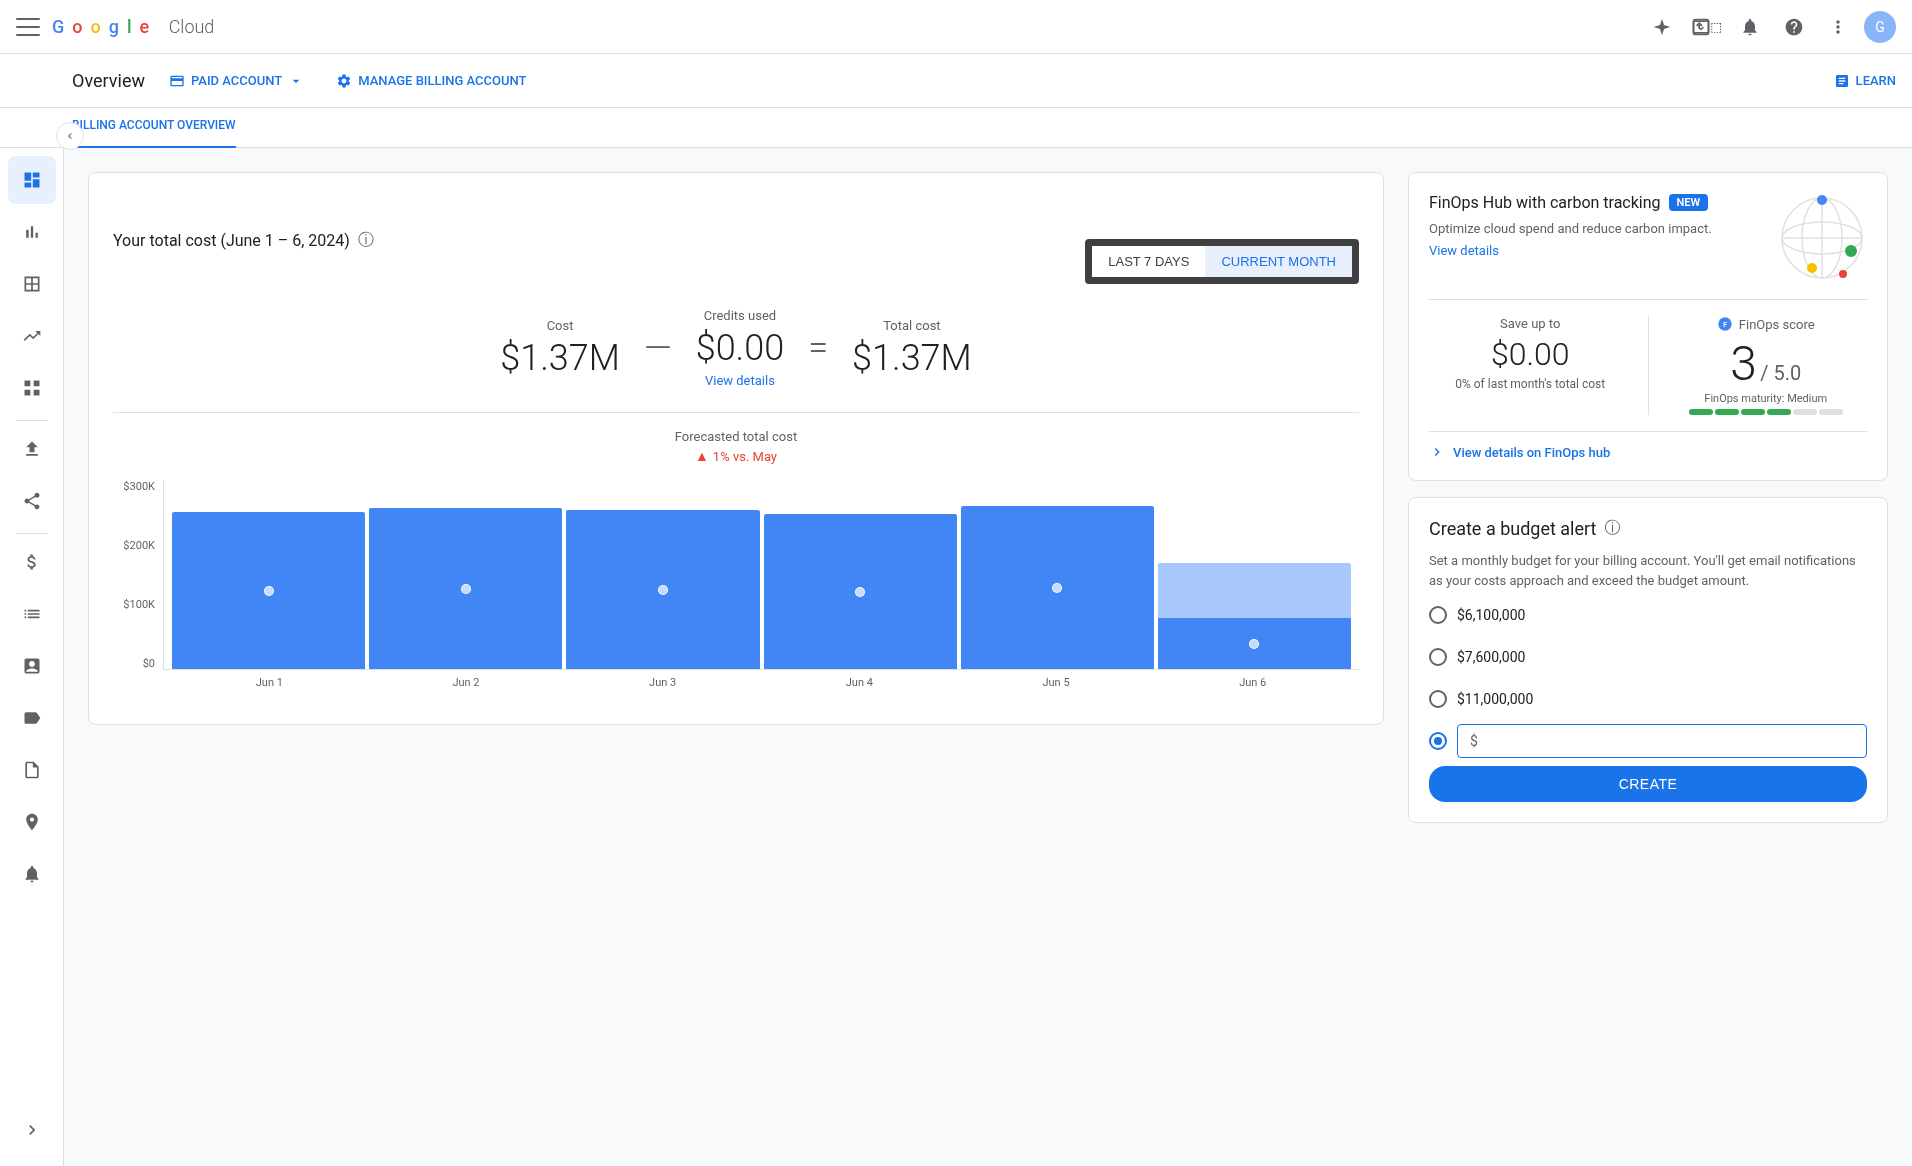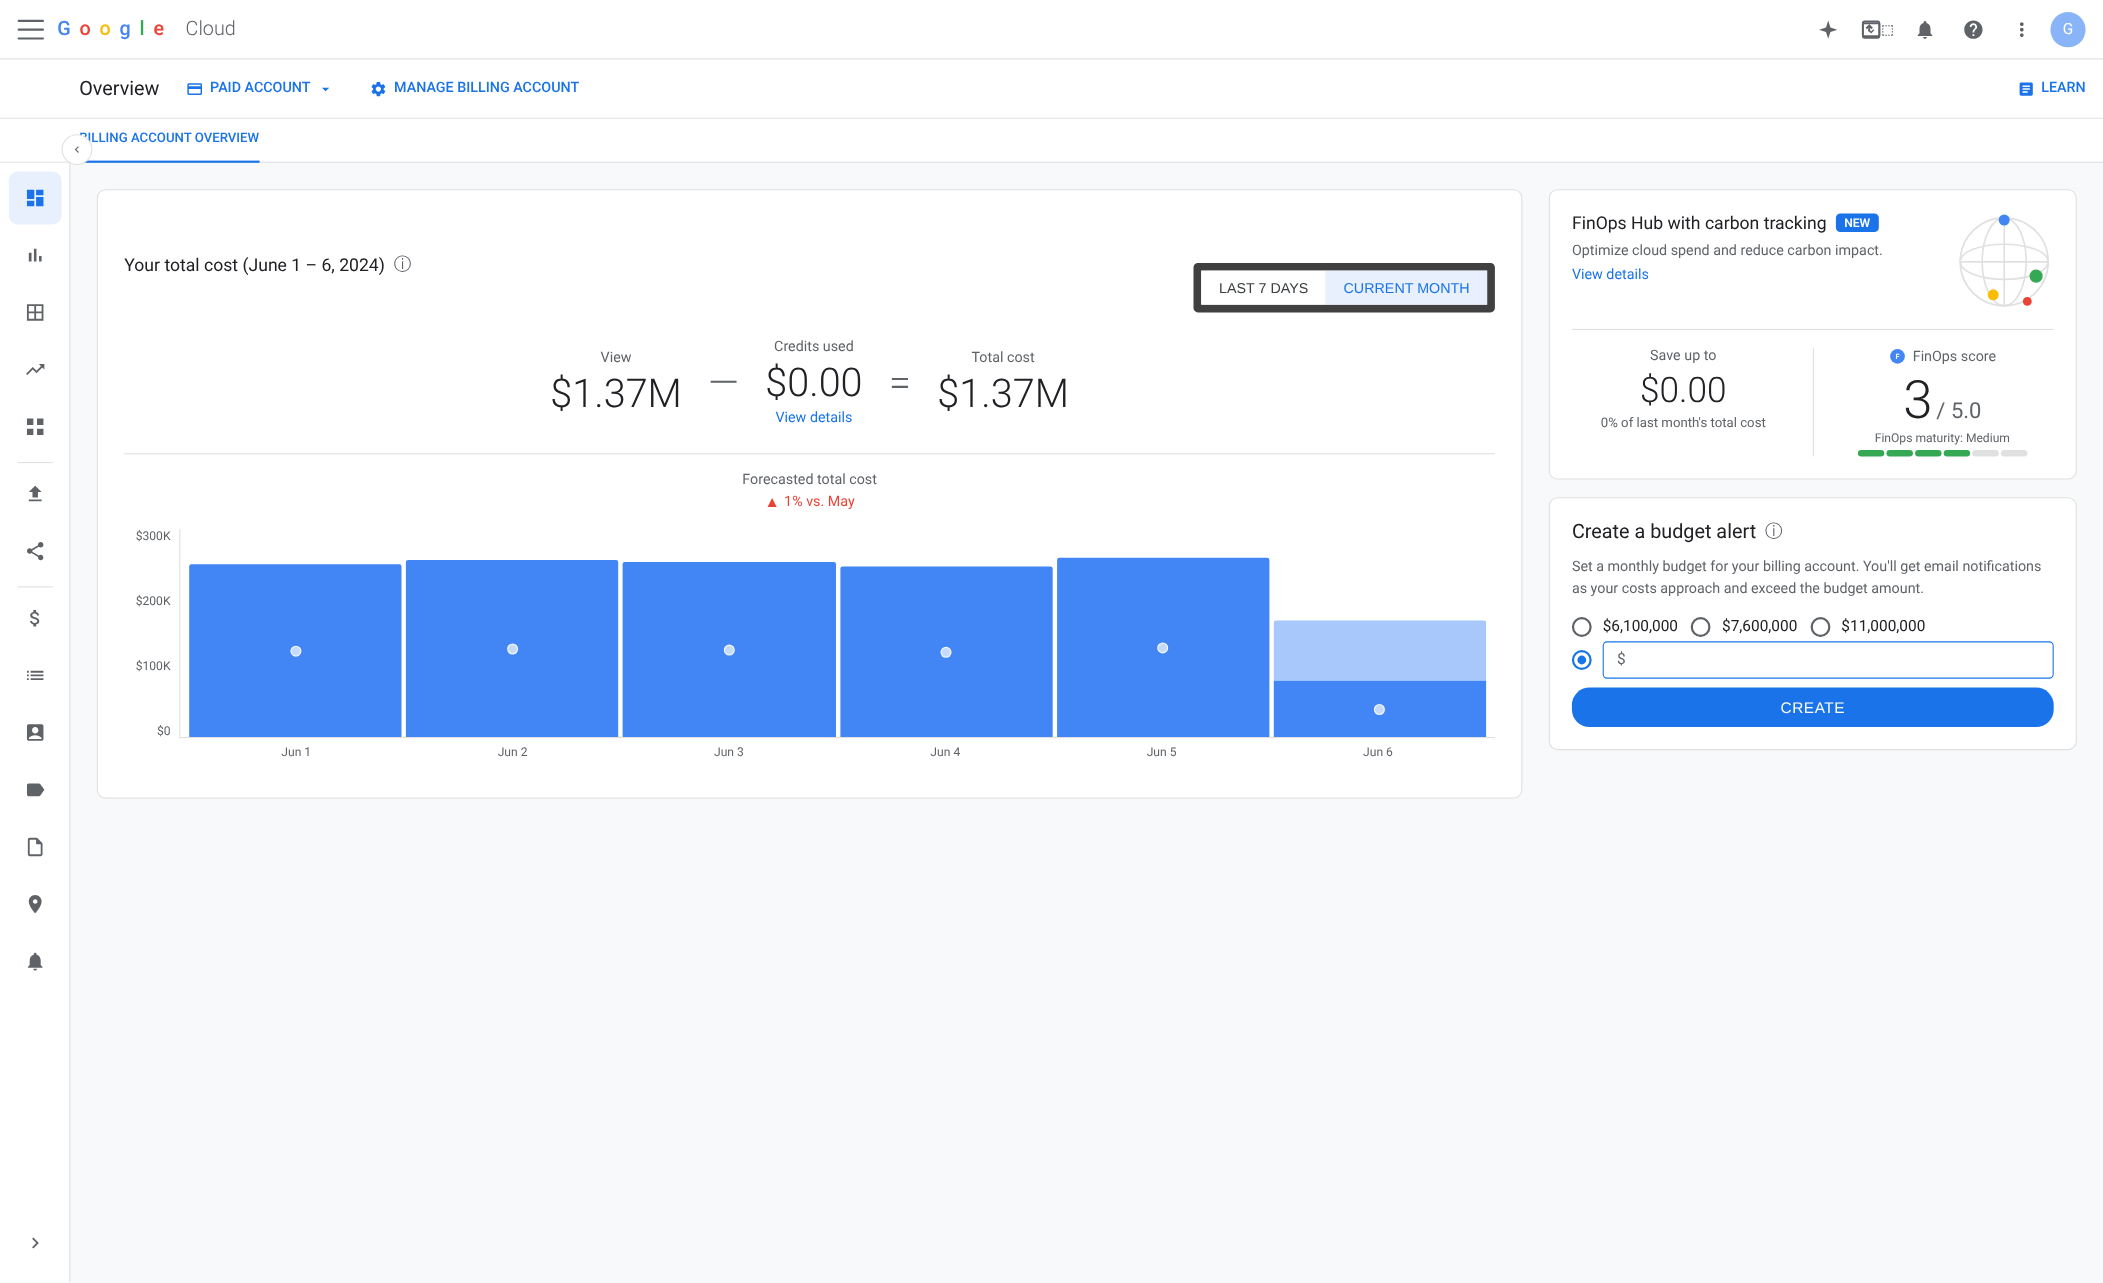--- a/index.html
+++ b/index.html
@@ -124,21 +124,21 @@
     .maturity-bar { display: flex; gap: 2px; margin-top: 4px; }
     .maturity-seg { height: 6px; width: 24px; border-radius: 3px; }
     .maturity-filled { background: #34a853; }
     .maturity-empty { background: #e0e0e0; }
     .finops-view-link { display: flex; align-items: center; gap: 8px; color: #1a73e8; font-size: 13px; cursor: pointer; margin-top: 16px; font-weight: 500; padding-top: 12px; border-top: 1px solid #e0e0e0; }
 
     
     .budget-card { background: #fff; border: 1px solid #e0e0e0; border-radius: 8px; padding: 20px; }
     .budget-title { font-size: 18px; color: #202124; font-weight: 400; display: flex; align-items: center; gap: 8px; margin-bottom: 12px; }
     .budget-desc { font-size: 13px; color: #5f6368; line-height: 1.5; margin-bottom: 16px; }
-    .budget-options { display: flex; flex-direction: row; gap: 12px; margin-bottom: 4px; }
+    .budget-options { display: flex; flex-direction: column; gap: 24px; margin-bottom: 16px; }
     .budget-option { display: flex; align-items: center; gap: 10px; }
     .radio-btn { width: 18px; height: 18px; border-radius: 50%; border: 2px solid #5f6368; background: #fff; flex-shrink: 0; cursor: pointer; display: flex; align-items: center; justify-content: center; }
     .radio-btn.selected { border-color: #1a73e8; }
     .radio-btn.selected::after { content: ''; width: 8px; height: 8px; border-radius: 50%; background: #1a73e8; }
     .radio-label { font-size: 14px; color: #202124; }
     .budget-custom-row { display: flex; align-items: center; gap: 10px; }
     .budget-input-wrap { flex: 1; border: 1px solid #1a73e8; border-radius: 4px; display: flex; align-items: center; padding: 8px 12px; }
     .budget-input-wrap input { flex: 1; border: none; outline: none; font-size: 14px; color: #202124; }
     .budget-currency { font-size: 14px; color: #5f6368; margin-right: 4px; }
     .create-btn { background: #1a73e8; color: #fff; border: none; border-radius: 16px; padding: 10px 24px; font-size: 14px; font-weight: 500; cursor: pointer; width: 100%; margin-top: 8px; letter-spacing: 0.5px; }
@@ -335,21 +335,21 @@
             <span class="help-icon">ⓘ</span>
           </div>
           <div class="date-toggle">
             <button class="date-btn">LAST 7 DAYS</button>
             <button class="date-btn active">CURRENT MONTH</button>
           </div>
         </div>
 
         <div class="cost-metrics">
           <div class="cost-metric">
-            <div class="cost-metric-label">View</div>
+            <div class="cost-metric-label">Cost</div>
             <div class="cost-metric-value">$1.37M</div>
           </div>
           <div class="cost-operator">—</div>
           <div class="cost-metric">
             <div class="cost-metric-label">Credits used</div>
             <div class="cost-metric-value">$0.00</div>
             <div class="cost-link">View details</div>
           </div>
           <div class="cost-operator">=</div>
           <div class="cost-metric">
@@ -482,20 +482,26 @@
               <div class="maturity-seg maturity-filled"></div>
               <div class="maturity-seg maturity-filled"></div>
               <div class="maturity-seg maturity-filled"></div>
               <div class="maturity-seg maturity-filled"></div>
               <div class="maturity-seg maturity-empty"></div>
               <div class="maturity-seg maturity-empty"></div>
             </div>
           </div>
         </div>
 
+        <div class="finops-view-link">
+          <svg width="16" height="16" viewBox="0 0 24 24" fill="#1a73e8">
+              <path d="M8.59 16.59L13.17 12 8.59 7.41 10 6l6 6-6 6z"></path>
+            </svg>
+          <span>View details on FinOps hub</span>
+        </div>
       </div>
 
       <div class="budget-card">
         <div class="budget-title">
           <span>Create a budget alert</span>
           <span style="font-size:16px;color:#5f6368;cursor:pointer;">ⓘ</span>
         </div>
         <p class="budget-desc">Set a monthly budget for your billing account. You'll get email notifications as your costs approach and exceed the budget amount.</p>
 
         <div class="budget-options">

